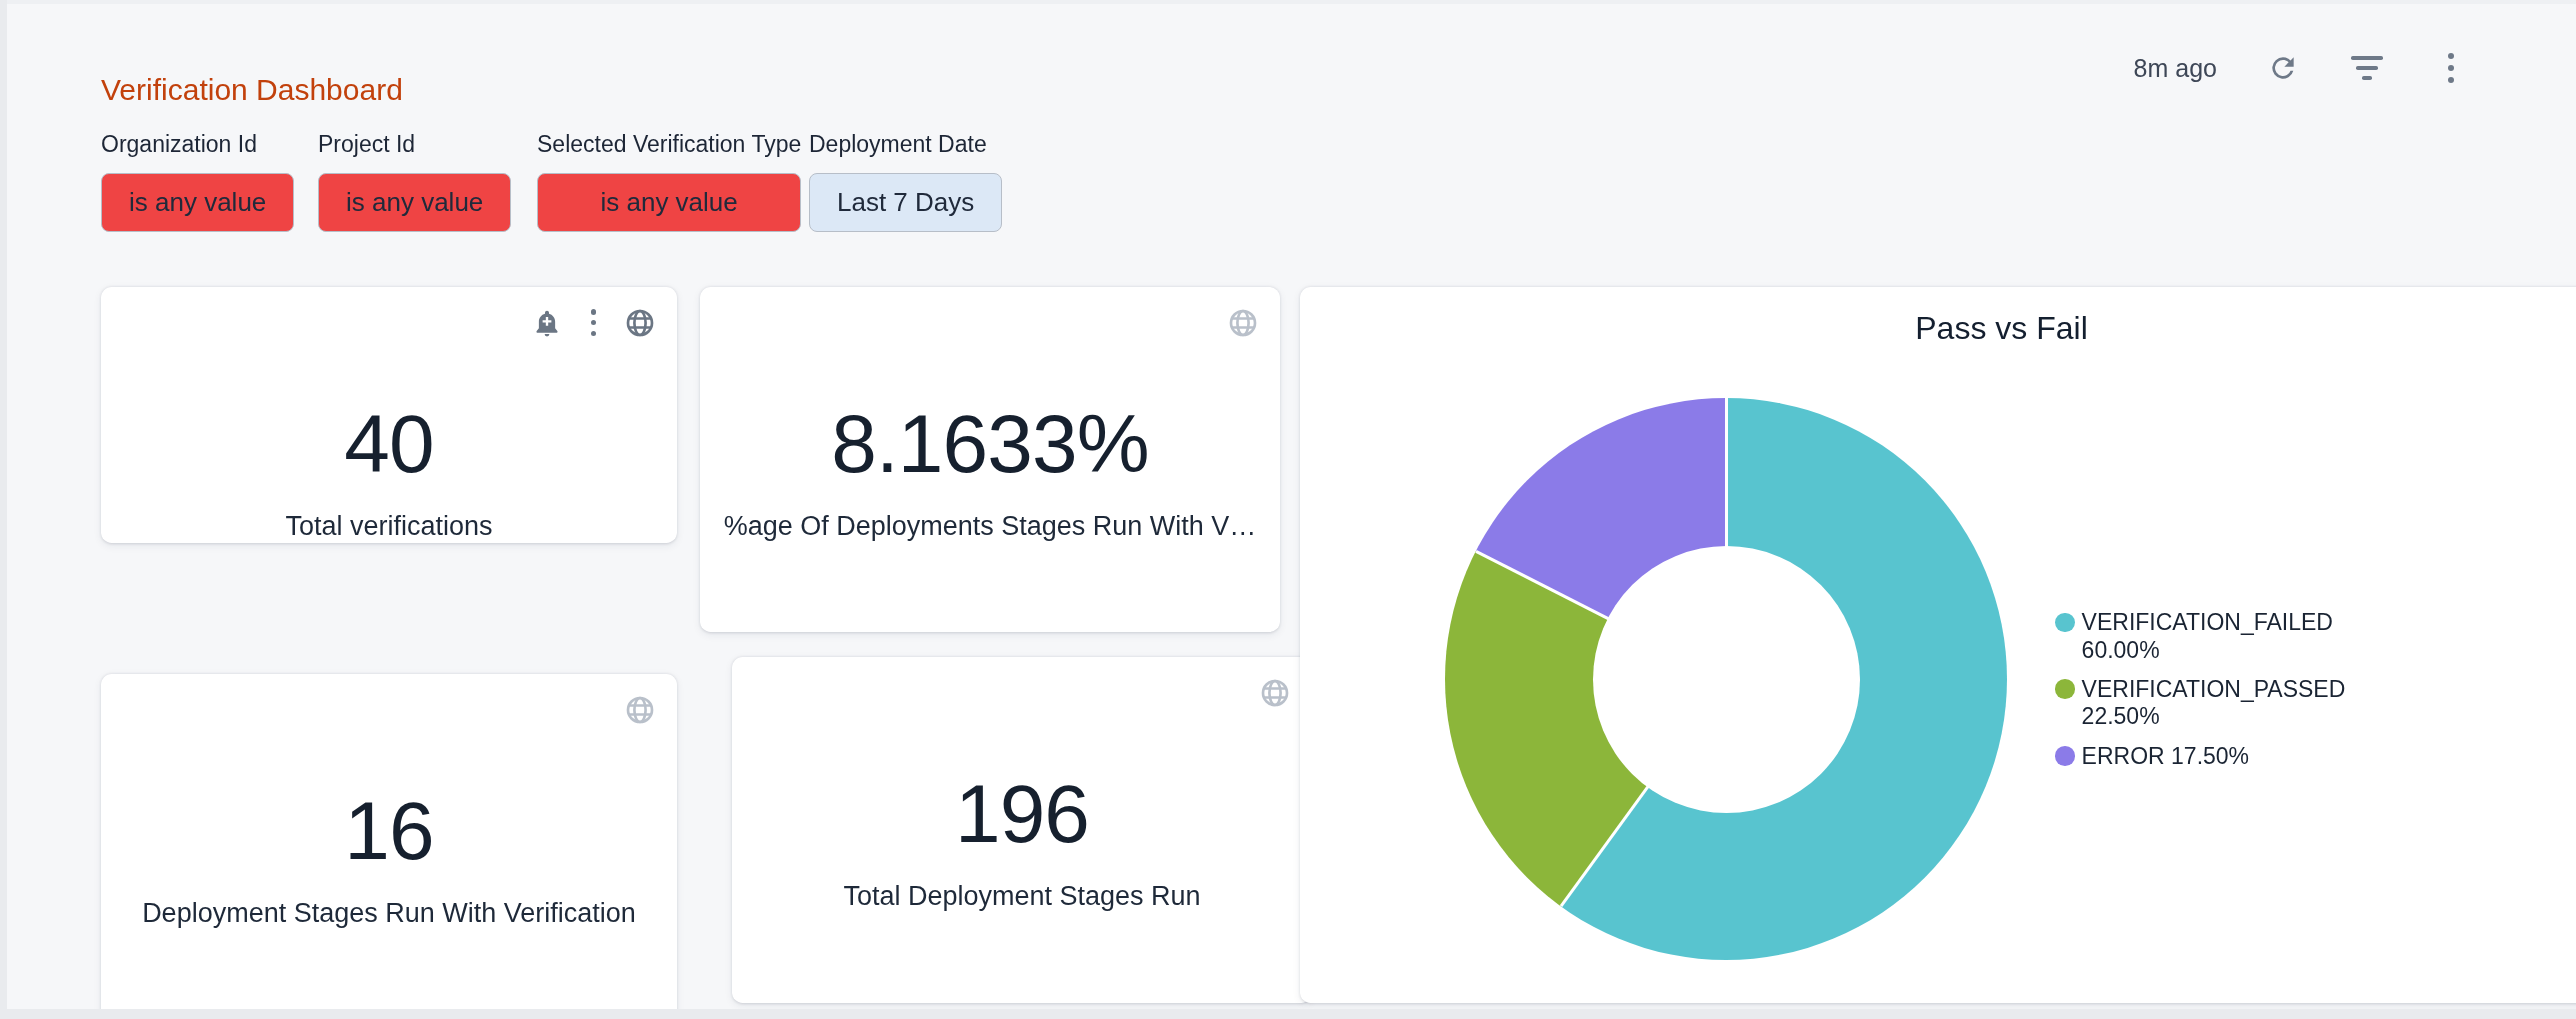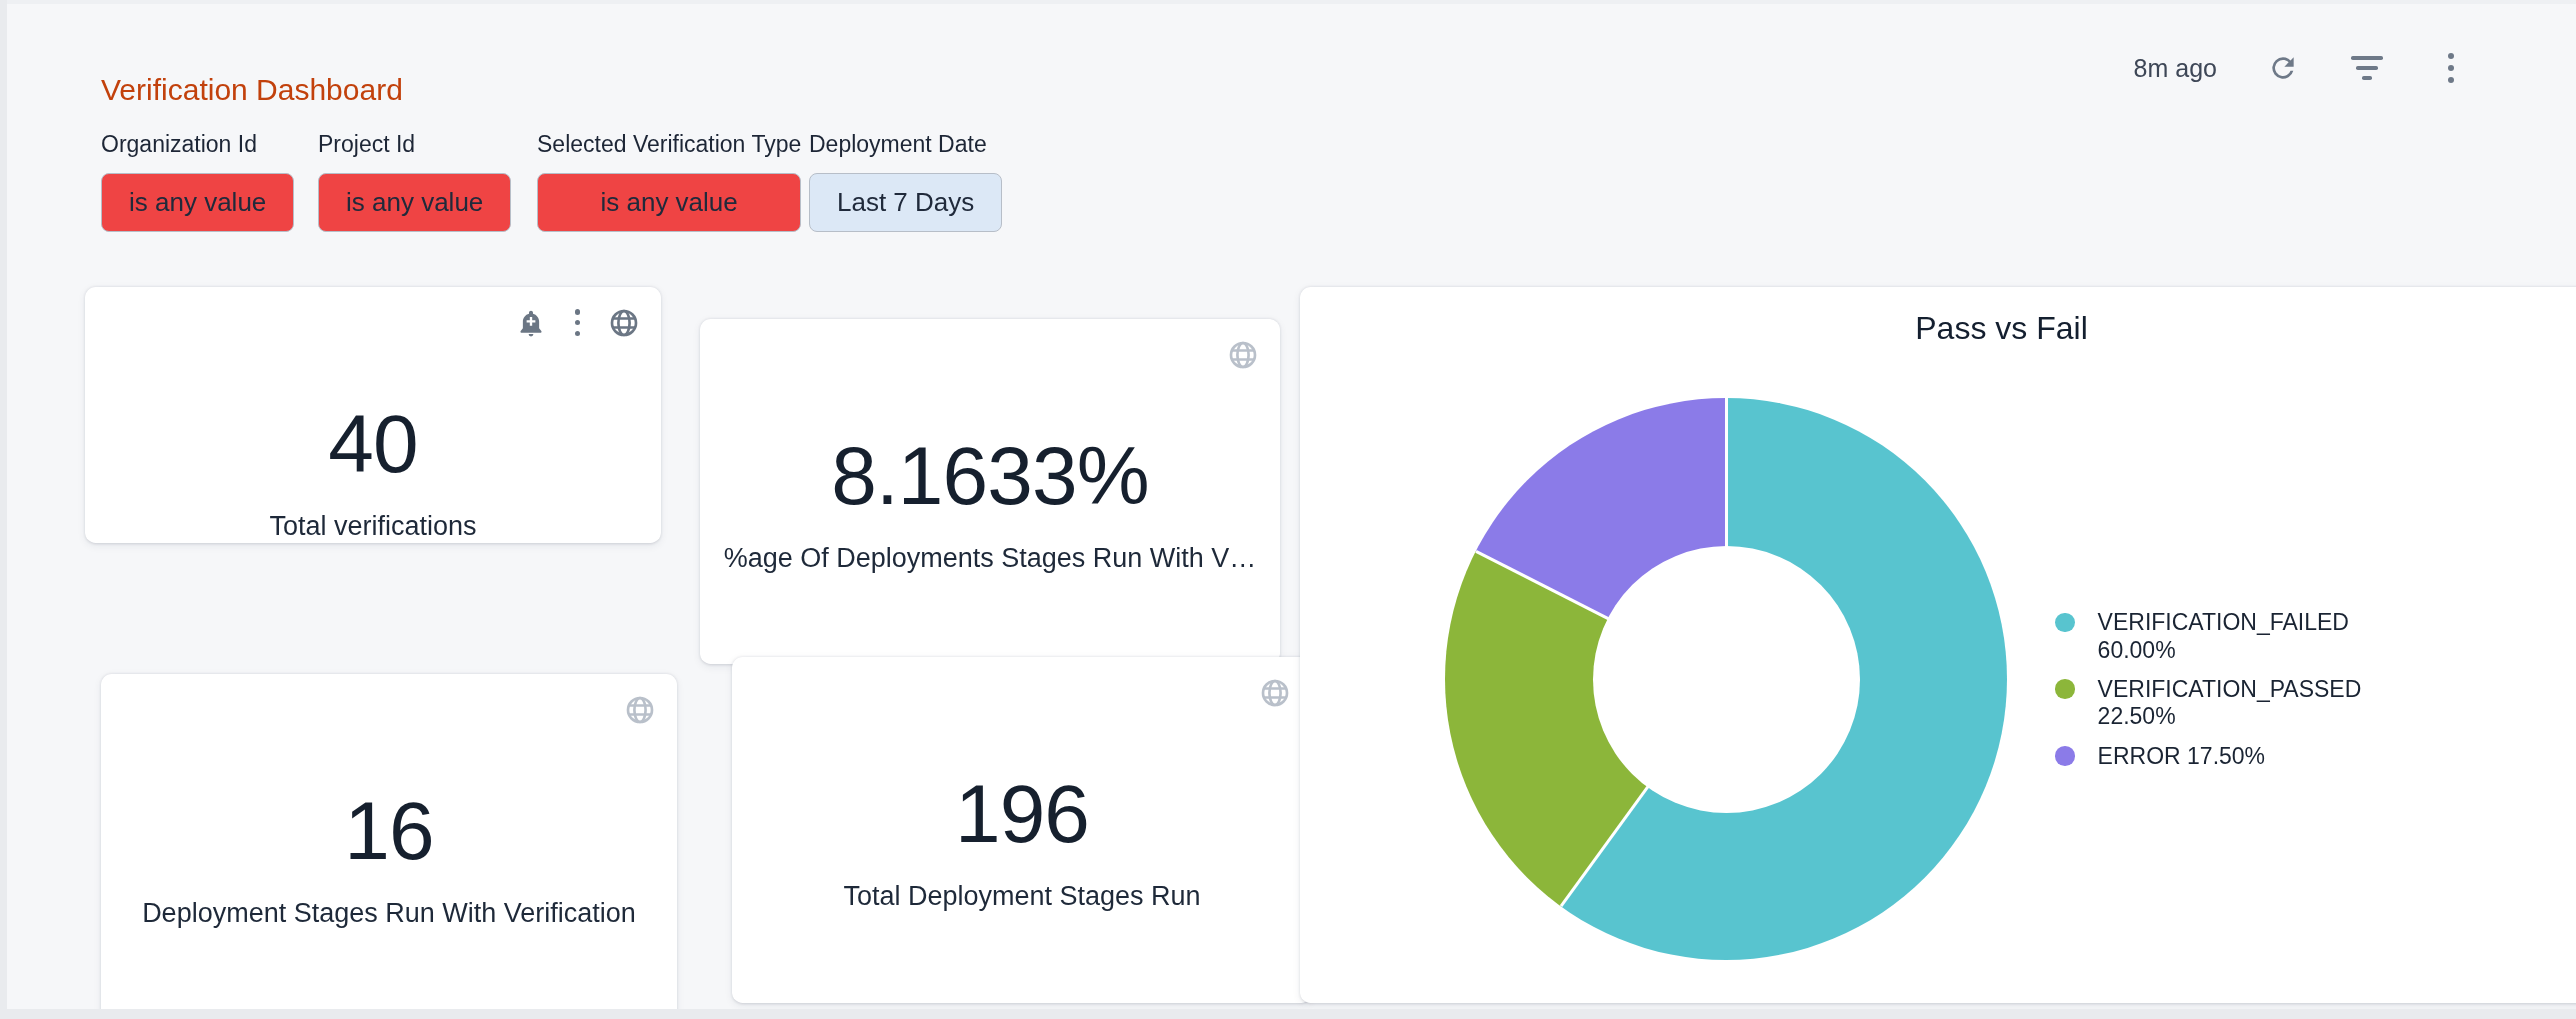--- a/index.html
+++ b/index.html
@@ -45,22 +45,22 @@
     background:#ef4444; border:1.8px solid #b7bec8; border-radius:8px;
     font-size:26px; color:#202a3b; cursor:pointer;
   }
   .filter-chip.active { background:#dce8f6; }
 
   
   .card {
     position:absolute; background:#fff; border-radius:10.7px;
     box-shadow: 0 0.9px 2.7px rgba(34,45,65,.14), 0 2.7px 9px rgba(34,45,65,.07);
   }
-  .card-1 { left:85px; top:287px; width:576px; height:256px; }
-  .card-2 { left:700px; top:287px; width:580px; height:345px;margin-top:32px; }
+  .card-1 { left:101px; top:287px; width:576px; height:256px; }
+  .card-2 { left:700px; top:287px; width:580px; height:345px; }
   .card-3 { left:101px; top:657px; width:576px; height:346px;margin-top:17px; }
   .card-4 { left:732px; top:657px; width:580px; height:346px; }
   .card-chart { left:1300px; top:287px; width:1403px; height:716px; }
 
   .tile-value {
     position:absolute; top:112px; left:0; right:0;
     text-align:center; font-size:82px; line-height:89px;
     letter-spacing:-0.9px; color:#16202e;
   }
   .tile-label {
@@ -91,21 +91,21 @@
     background:#fff; border-radius:50%;
   }
   .donut-sep {
     position:absolute; left:280px; top:0; width:2.7px; height:281px;
     background:#fff; transform-origin:50% 100%;
   }
   .legend {
     position:absolute; left:755px; top:322px;
     display:flex; flex-direction:column; gap:11.6px;
   }
-  .legend-item { display:flex; gap:23px; cursor:pointer; }
+  .legend-item { display:flex; gap:7px; cursor:pointer; }
   .legend-dot { width:19.6px; height:19.6px; border-radius:50%; flex:0 0 auto; margin-top:3.6px; }
   .legend-text { font-size:23px; line-height:27.6px; color:#1a2433; }
   .legend-text .pct { display:block; }
   .legend-text .pct:empty { display:none; }
 </style>
 </head>
 <body>
 
 <div class="edge-left"></div>
 <div class="edge-top"></div>

